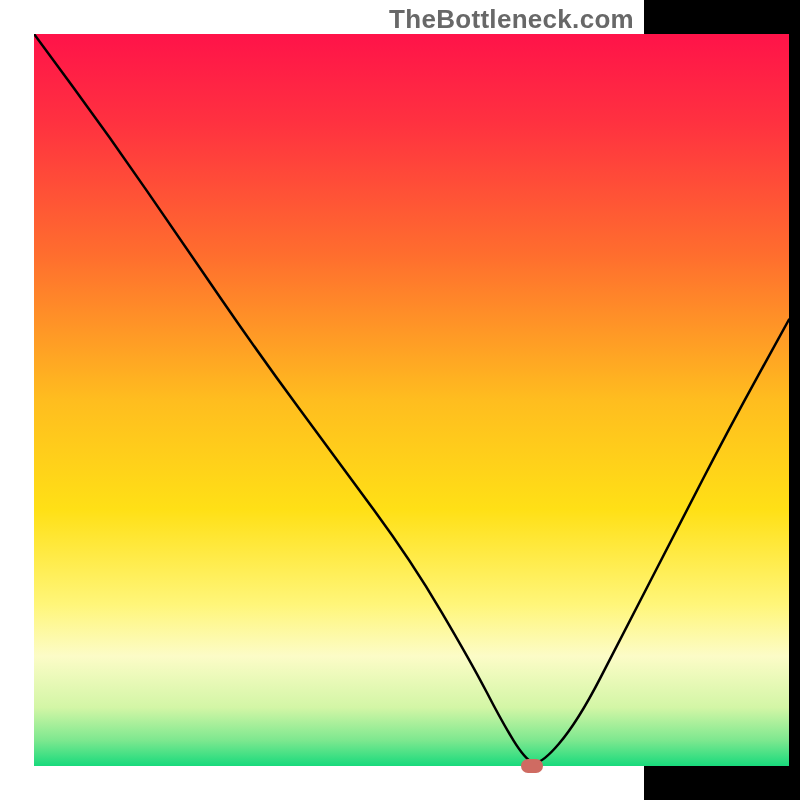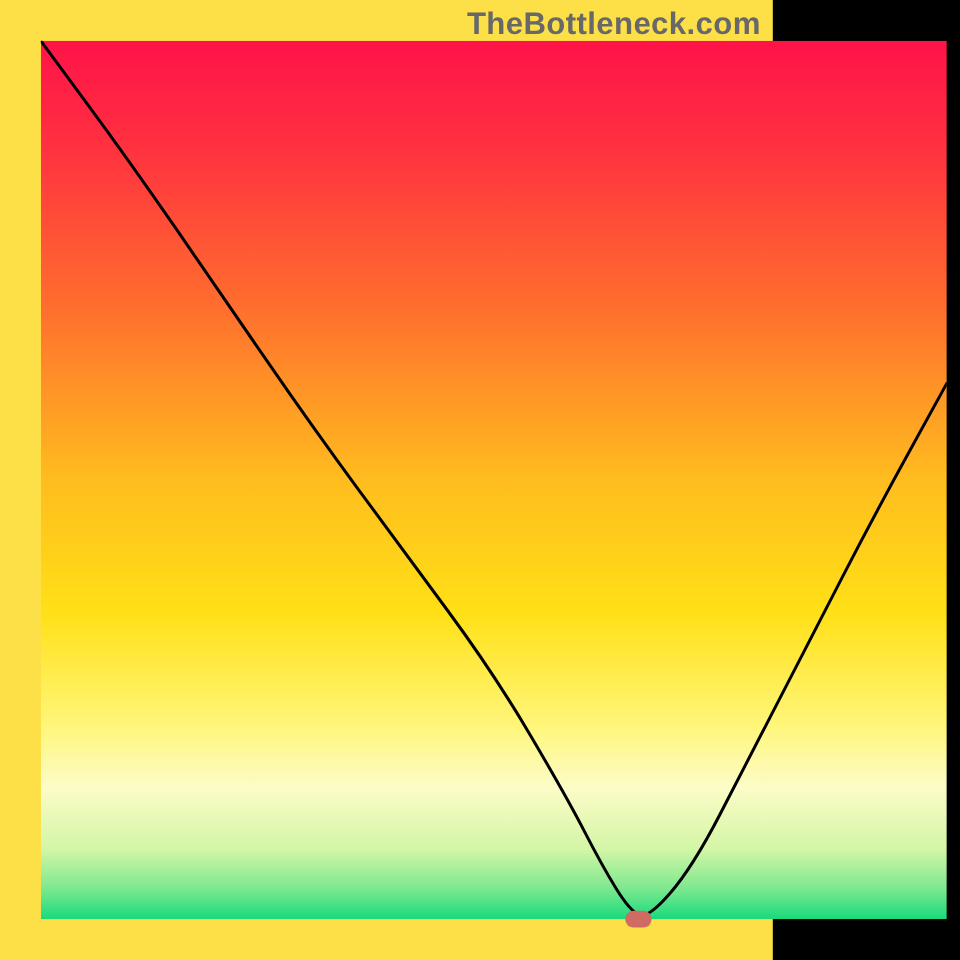--- a/index.html
+++ b/index.html
@@ -8,21 +8,21 @@
     width: 800px;
     height: 800px;
     background: #000;
     font-family: Arial, Helvetica, sans-serif;
     overflow: hidden;
   }
   .frame {
     position: relative;
     width: 644px;
     height: 800px;
-    background: #fde047;
+    background: #ffffff;
   }
   .watermark {
     position: absolute;
     top: 4px;
     right: 10px;
     color: #686868;
     font-size: 26px;
     font-weight: 600;
     letter-spacing: 0.3px;
     z-index: 10;

